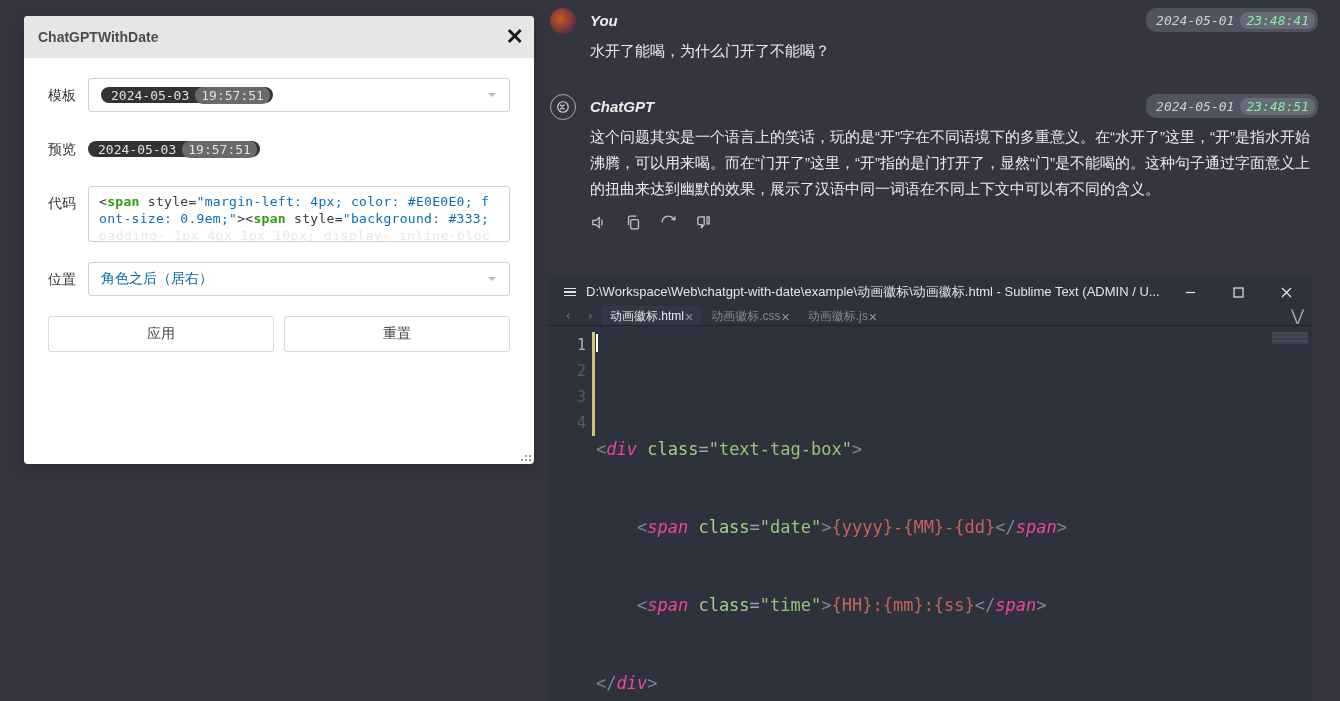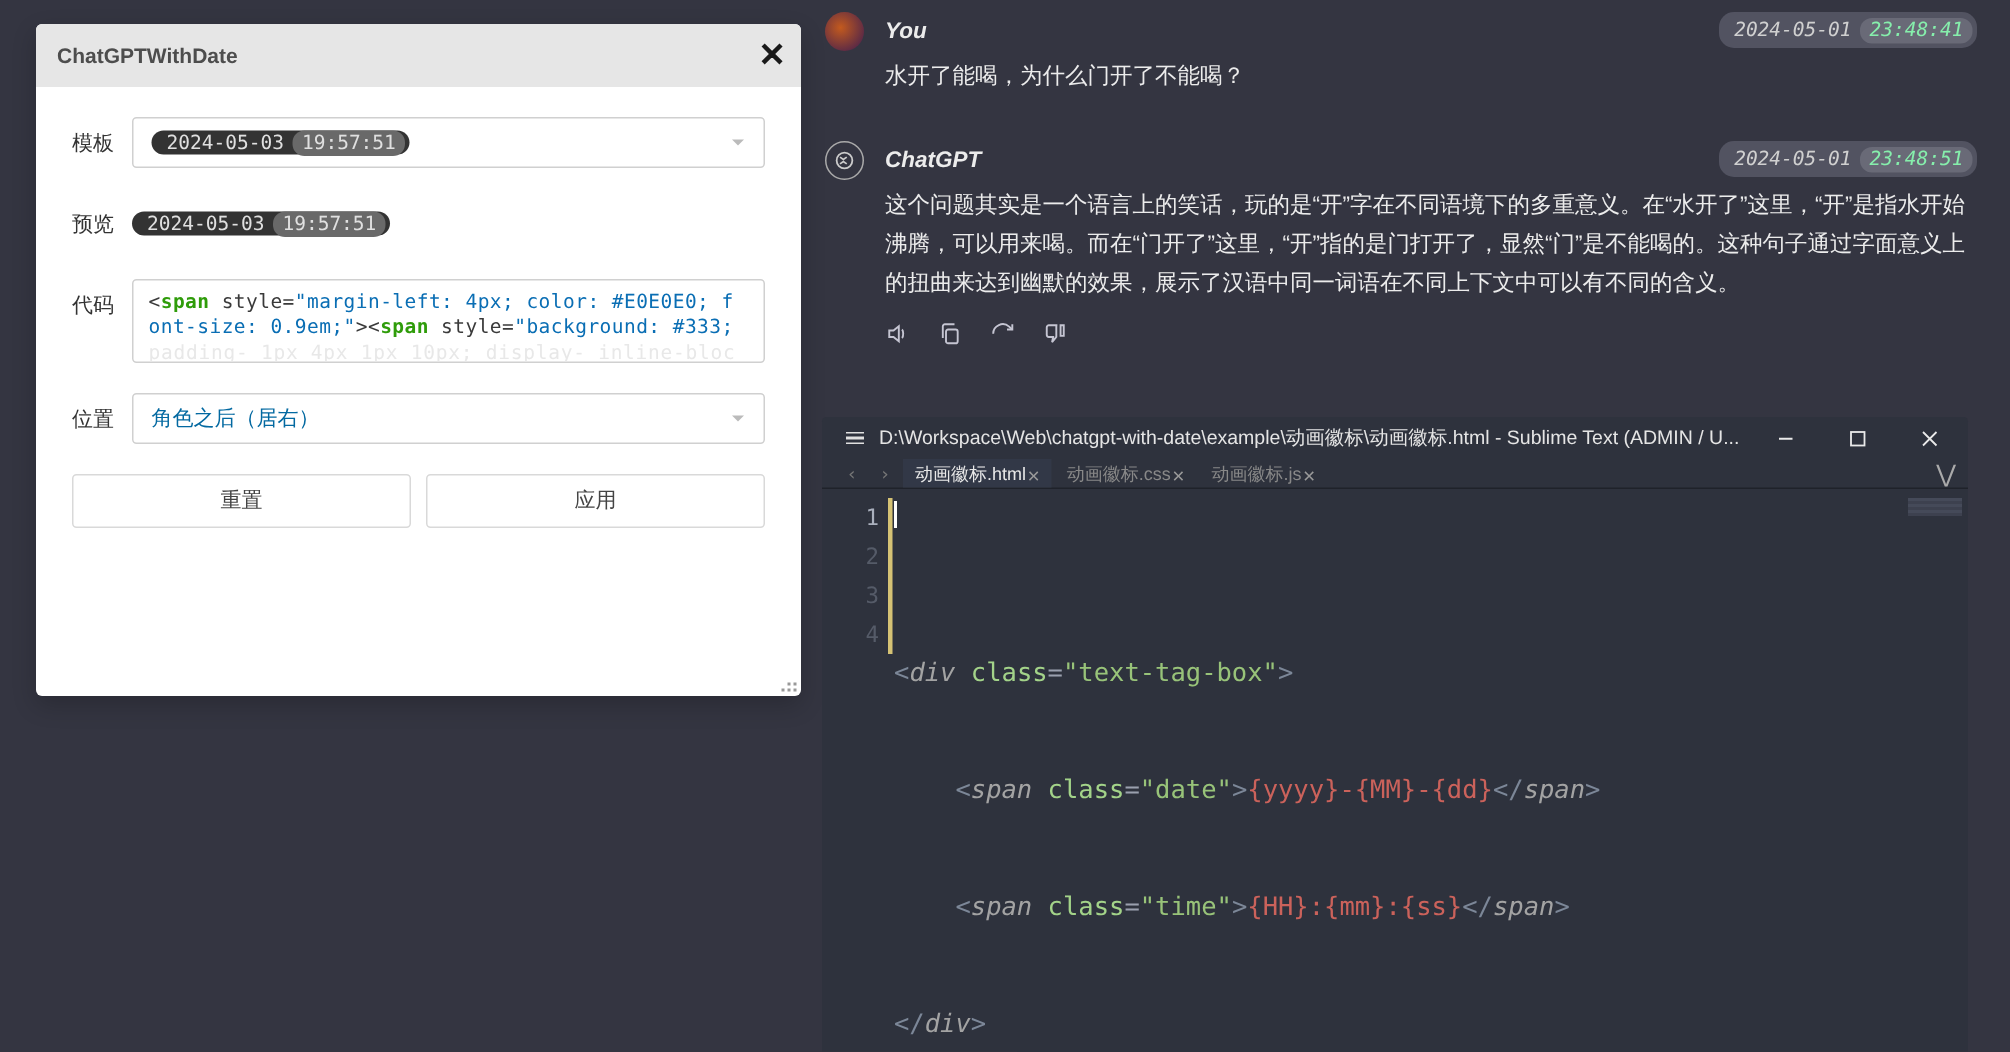--- a/index.html
+++ b/index.html
@@ -393,21 +393,21 @@
       background: #474c5c;
       opacity: 0.6;
     }
     .minimap::before {
       content:"";
       position:absolute;
       left:0;right:0;top:0;bottom:0;
       background: repeating-linear-gradient(to bottom, #6a7086 0 2px, transparent 2px 4px);
       opacity:0.4;
     }
-    .kw { color: #a3a3a3; font-style: italic; }
+    .kw { color: #ec4899; font-style: italic; }
     .attr { color: #a3d389; }
     .str { color: #98c379; }
     .punc { color: #9aa0ae; }
     .brace { color: #cb625b; }
     .angle { color: #7c8798; }
   </style>
 </head>
 <body>
 
 <div class="dialog">
@@ -459,22 +459,22 @@
           <span class="select-text">角色之后（居右）</span>
           <svg class="arrow" viewBox="0 0 10 10">
               <path d="M1 3 L5 7 L9 3 Z"></path>
             </svg>
         </div>
       </div>
     </div>
 
 
     <div class="button-row">
+      <div class="btn">应用</div>
       <div class="btn">重置</div>
-      <div class="btn">应用</div>
     </div>
   </div>
   <svg class="resize-grip" viewBox="0 0 14 14">
     <path fill="#999" d="M11 13h2v-2h-2v2zm-4 0h2v-2H7v2zm4-4h2V7h-2v2zm-4 0h2V7H7v2zm-4 4h2v-2H3v2z"></path>
   </svg>
 </div>
 
 <div class="chat">
   <div class="msg">
     <div class="avatar avatar-you"></div>

